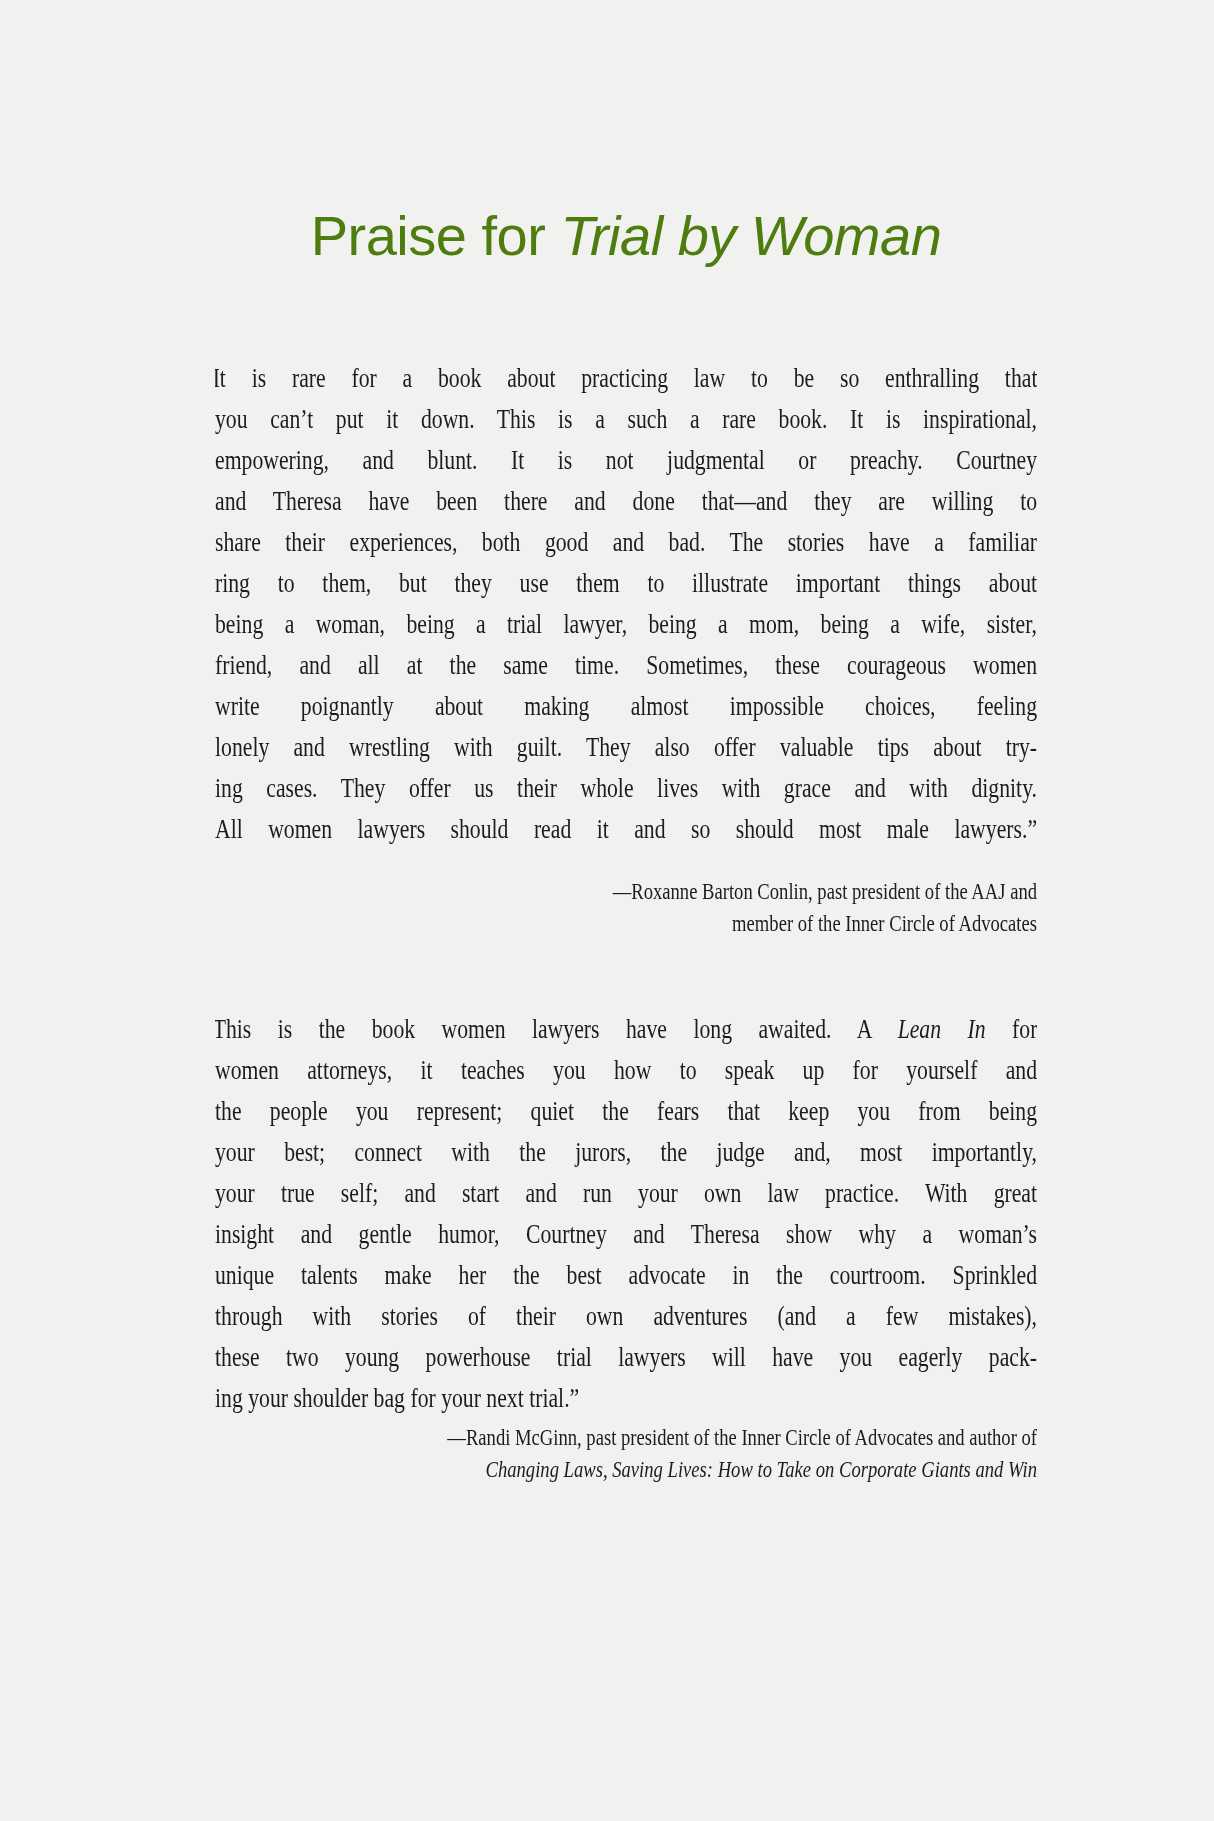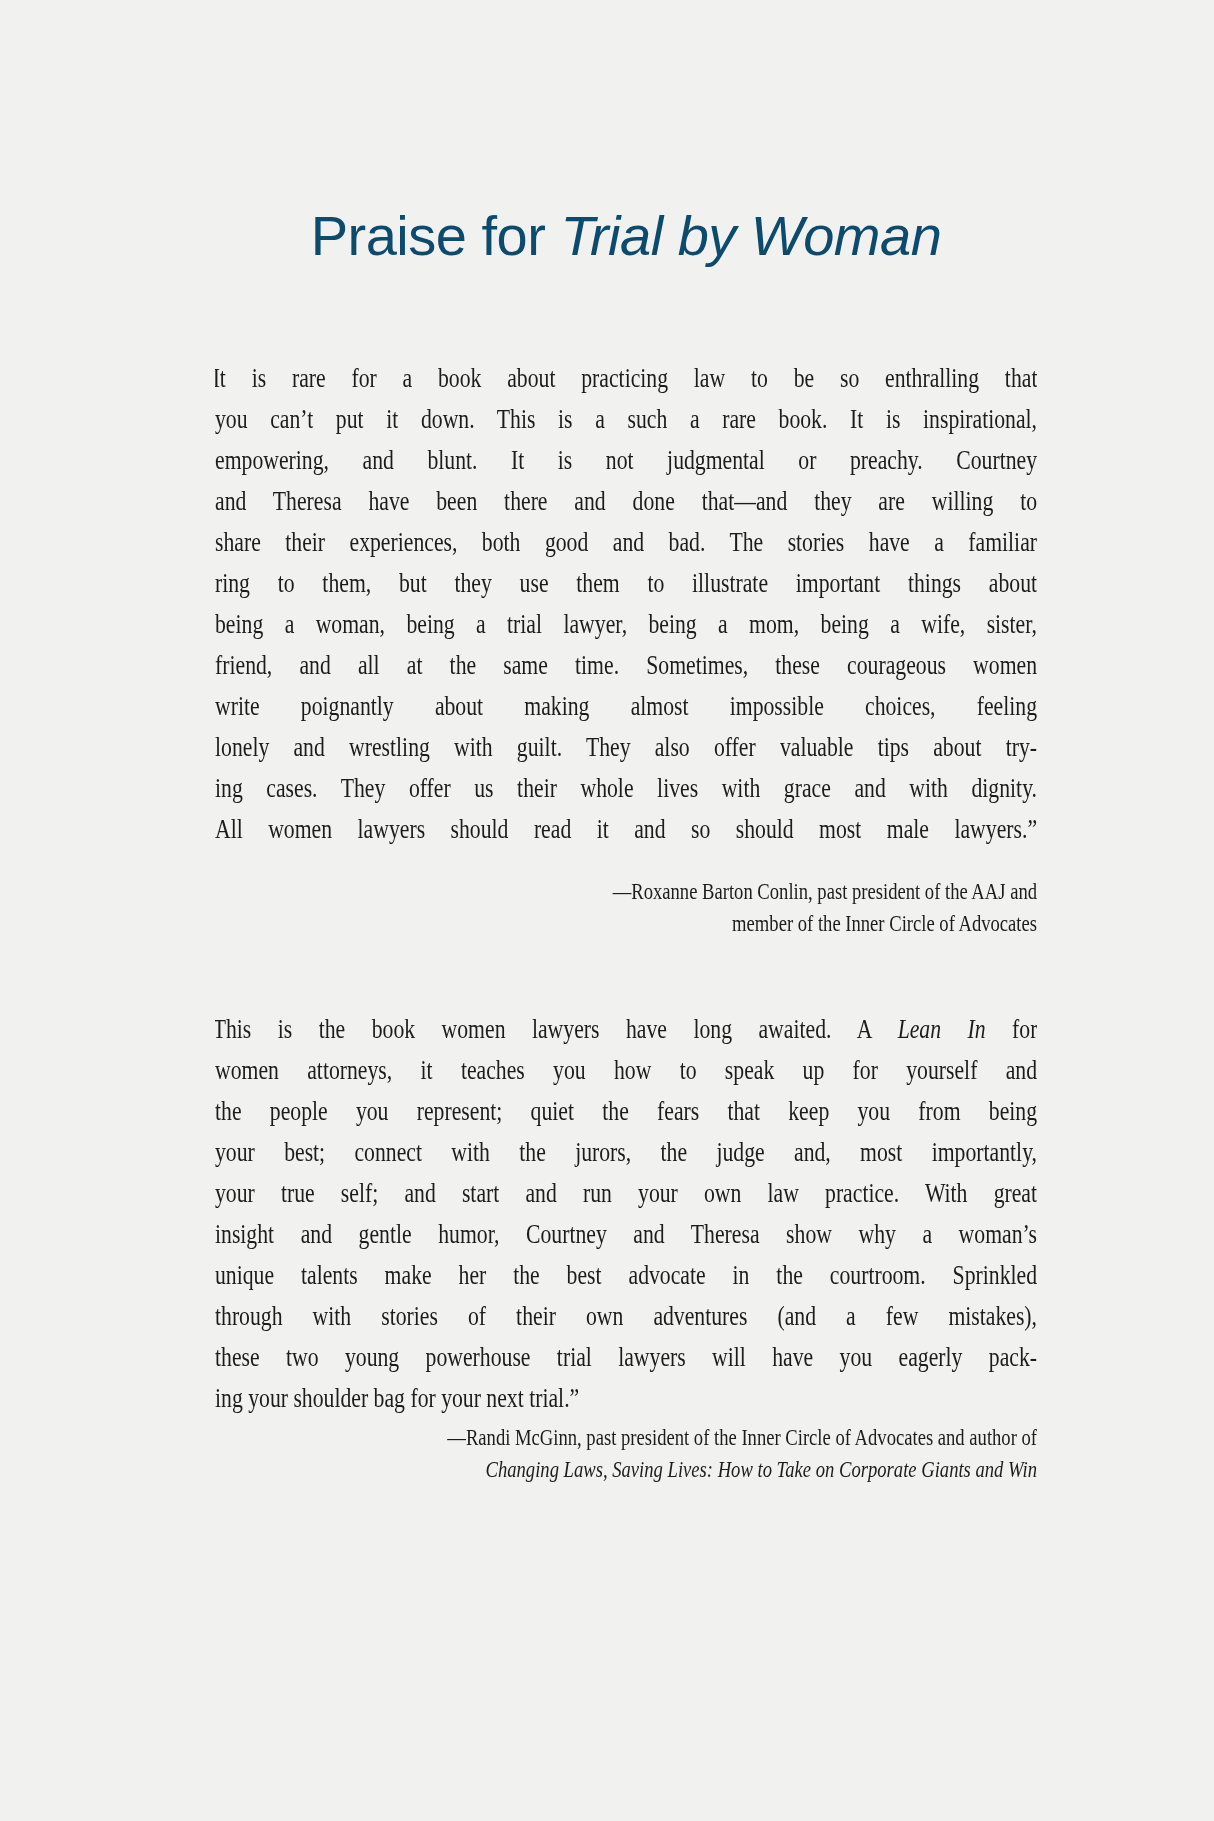--- a/index.html
+++ b/index.html
@@ -20,21 +20,21 @@
   .title {
     position: absolute;
     left: 215px;
     top: 206px;
     width: 822px;
     text-align: center;
     font-family: "Liberation Sans", sans-serif;
     font-size: 56px;
     line-height: 60px;
     font-weight: 400;
-    color: #0c4a6e;
+    color: #4d7c0f;
     white-space: nowrap;
     letter-spacing: -0.5px;
   }
   .title .it { font-style: italic; }
   
   .column {
     position: absolute;
     left: 215px;
     top: 0;
     width: 1060px;

